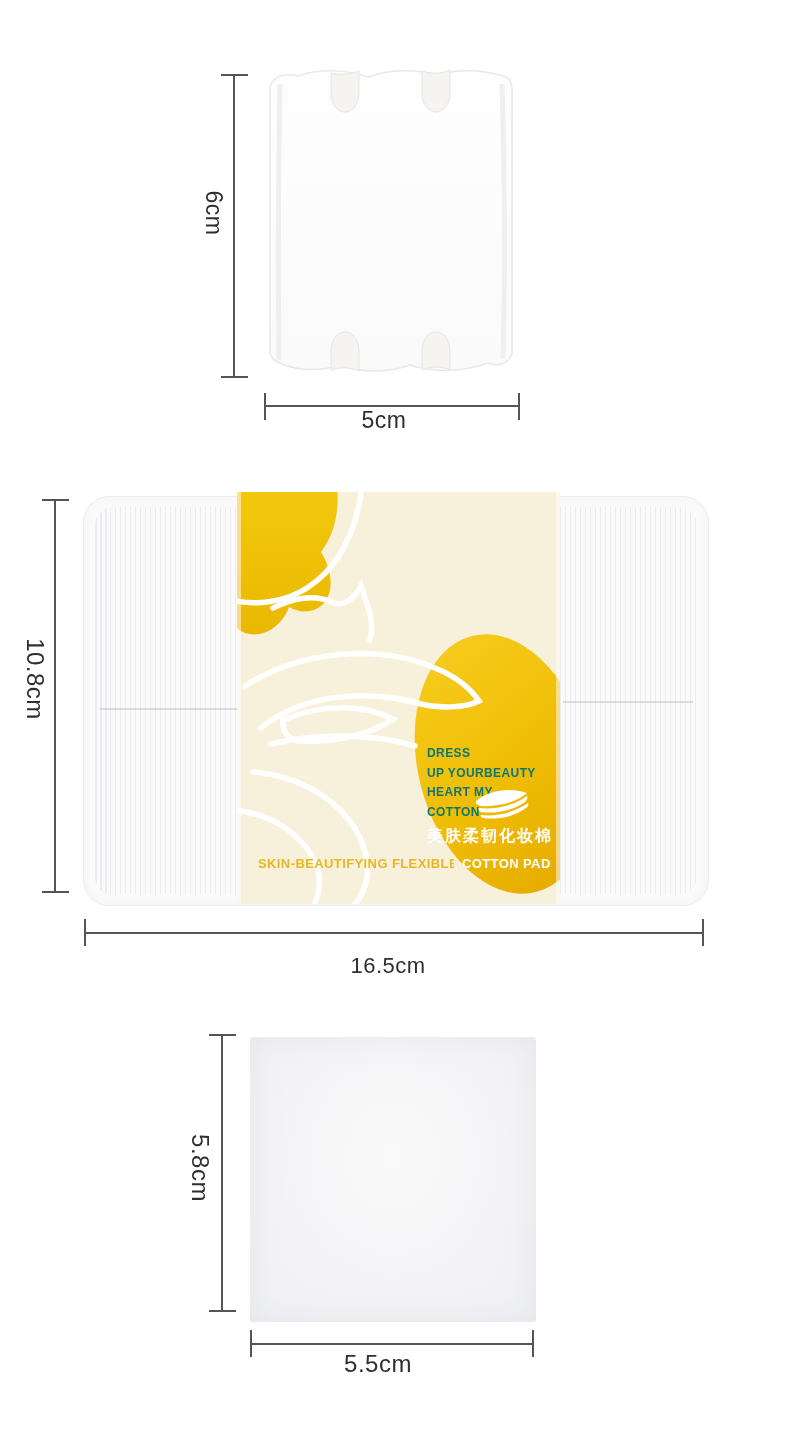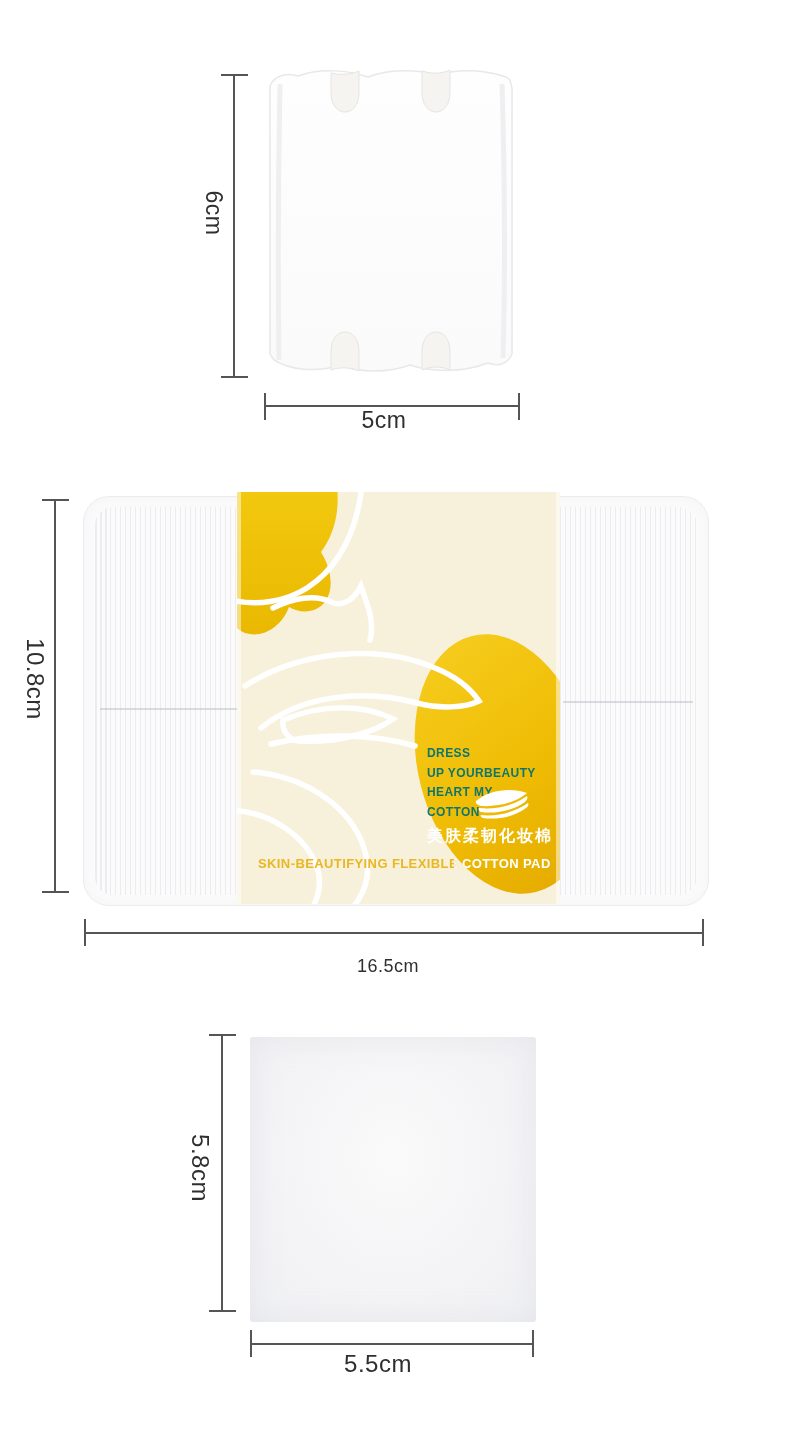--- a/index.html
+++ b/index.html
@@ -8,21 +8,21 @@
   
   .dim{position:absolute;background:#555;}
   .vline{width:2px;}
   .hline{height:2px;}
   .tickh{position:absolute;height:2px;width:27px;background:#555;}
   .tickv{position:absolute;width:2px;height:27px;background:#555;}
   .dim-label{position:absolute;width:0;height:0;}
   .dim-label span{position:absolute;transform:translate(-50%,-50%);white-space:nowrap;
                   color:#2f2f2f;letter-spacing:0.5px;}
   .dim-label.rot span{transform:translate(-50%,-50%) rotate(90deg);}
-  .fs23 span{font-size:23px;} .fs24 span{font-size:24px;} .fs26 span{font-size:18px;}
+  .fs23 span{font-size:23px;} .fs24 span{font-size:24px;} .fs26 span{font-size:22px;}
   
   .pad1{position:absolute;left:262px;top:64px;}
   
   .package{position:absolute;left:83px;top:496px;width:624px;height:408px;
            background:#fbfbfc;border:1px solid #ececef;border-radius:26px;
            box-shadow:inset 0 0 14px rgba(120,120,135,0.05);}
   .pack-stripes{position:absolute;left:11px;top:10px;right:11px;bottom:10px;border-radius:18px;
            background:repeating-linear-gradient(90deg, rgba(224,224,230,0.55) 0 1.5px, rgba(255,255,255,0) 1.5px 5px);}
   .seam{position:absolute;height:2px;background:rgba(185,185,195,0.5);}
   .seam-left{left:16px;width:138px;top:211px;}

